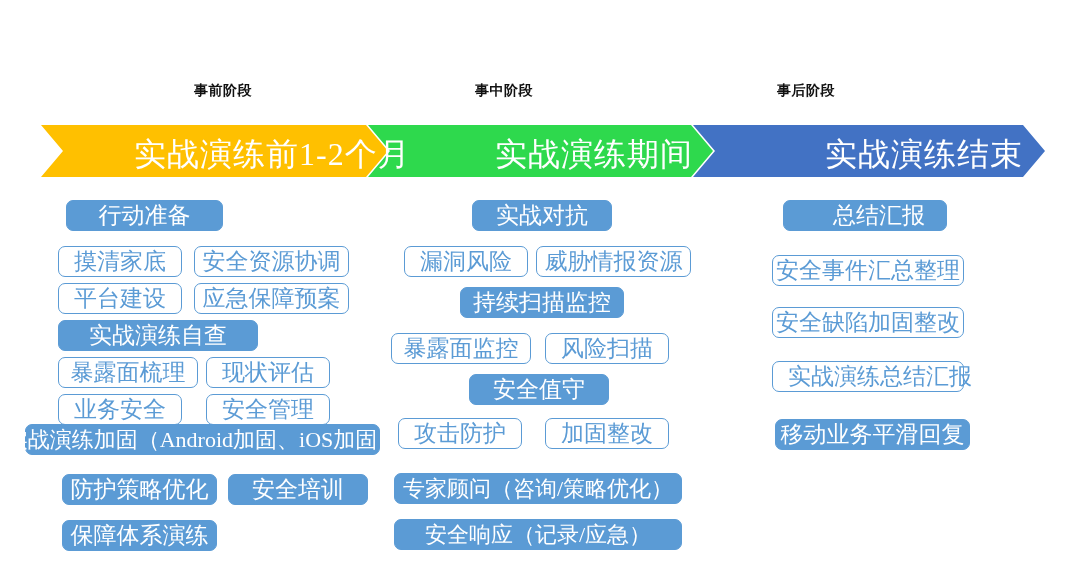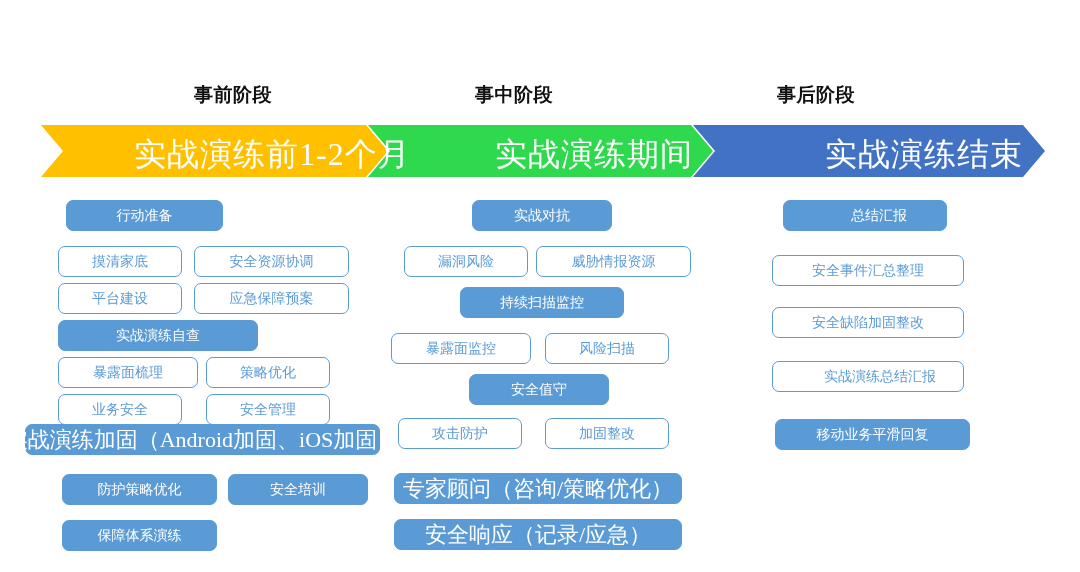--- a/index.html
+++ b/index.html
@@ -19,21 +19,21 @@
     position: absolute;
     left: 0; top: 0;
     width: 1080px;
     height: 572px;
   }
 
   
   .phase-title {
     position: absolute;
     font-family: "Liberation Sans", "DejaVu Sans", sans-serif;
-    font-size: 19px;
+    font-size: 14px;
     font-weight: 700;
     color: #111111;
     letter-spacing: 0.5px;
     white-space: nowrap;
   }
   #phase-title-0 { left: 194px; top: 82px; }
   #phase-title-1 { left: 475px; top: 82px; }
   #phase-title-2 { left: 777px; top: 82px; }
 
   
@@ -62,21 +62,21 @@
 
   
   .box {
     position: absolute;
     box-sizing: border-box;
     border-radius: 7px;
     display: flex;
     align-items: center;
     justify-content: center;
     font-family: "Liberation Serif", "DejaVu Serif", serif;
-    font-size: 14px;
+    font-size: 23px;
     line-height: 1;
     white-space: nowrap;
     height: 31px;
   }
   .box.filled {
     background: #5B9BD5;
     color: #ffffff;
     border: 1px solid #5B9BD5;
   }
   .box.outlined {
@@ -107,21 +107,21 @@
   </div>
 
   <div id="boxes-layer">
       <div class="box filled" style="left: 66px; top: 200px; width: 157px;">行动准备</div>
       <div class="box outlined" style="left: 58px; top: 246px; width: 124px;">摸清家底</div>
       <div class="box outlined" style="left: 194px; top: 246px; width: 155px;">安全资源协调</div>
       <div class="box outlined" style="left: 58px; top: 283px; width: 124px;">平台建设</div>
       <div class="box outlined" style="left: 194px; top: 283px; width: 155px;">应急保障预案</div>
       <div class="box filled" style="left: 58px; top: 320px; width: 200px;">实战演练自查</div>
       <div class="box outlined" style="left: 58px; top: 357px; width: 140px;">暴露面梳理</div>
-      <div class="box outlined" style="left: 206px; top: 357px; width: 124px;">策略优化</div>
+      <div class="box outlined" style="left: 206px; top: 357px; width: 124px;">现状评估</div>
       <div class="box outlined" style="left: 58px; top: 394px; width: 124px;">业务安全</div>
       <div class="box outlined" style="left: 206px; top: 394px; width: 124px;">安全管理</div>
       <div class="box filled wide" style="left: 25px; top: 424px; width: 355px;">实战演练加固（Android加固、iOS加固）</div>
       <div class="box filled" style="left: 62px; top: 474px; width: 155px;">防护策略优化</div>
       <div class="box filled" style="left: 228px; top: 474px; width: 140px;">安全培训</div>
       <div class="box filled" style="left: 62px; top: 520px; width: 155px;">保障体系演练</div>
       <div class="box filled" style="left: 472px; top: 200px; width: 140px;">实战对抗</div>
       <div class="box outlined" style="left: 404px; top: 246px; width: 124px;">漏洞风险</div>
       <div class="box outlined" style="left: 536px; top: 246px; width: 155px;">威胁情报资源</div>
       <div class="box filled" style="left: 460px; top: 287px; width: 164px;">持续扫描监控</div>

